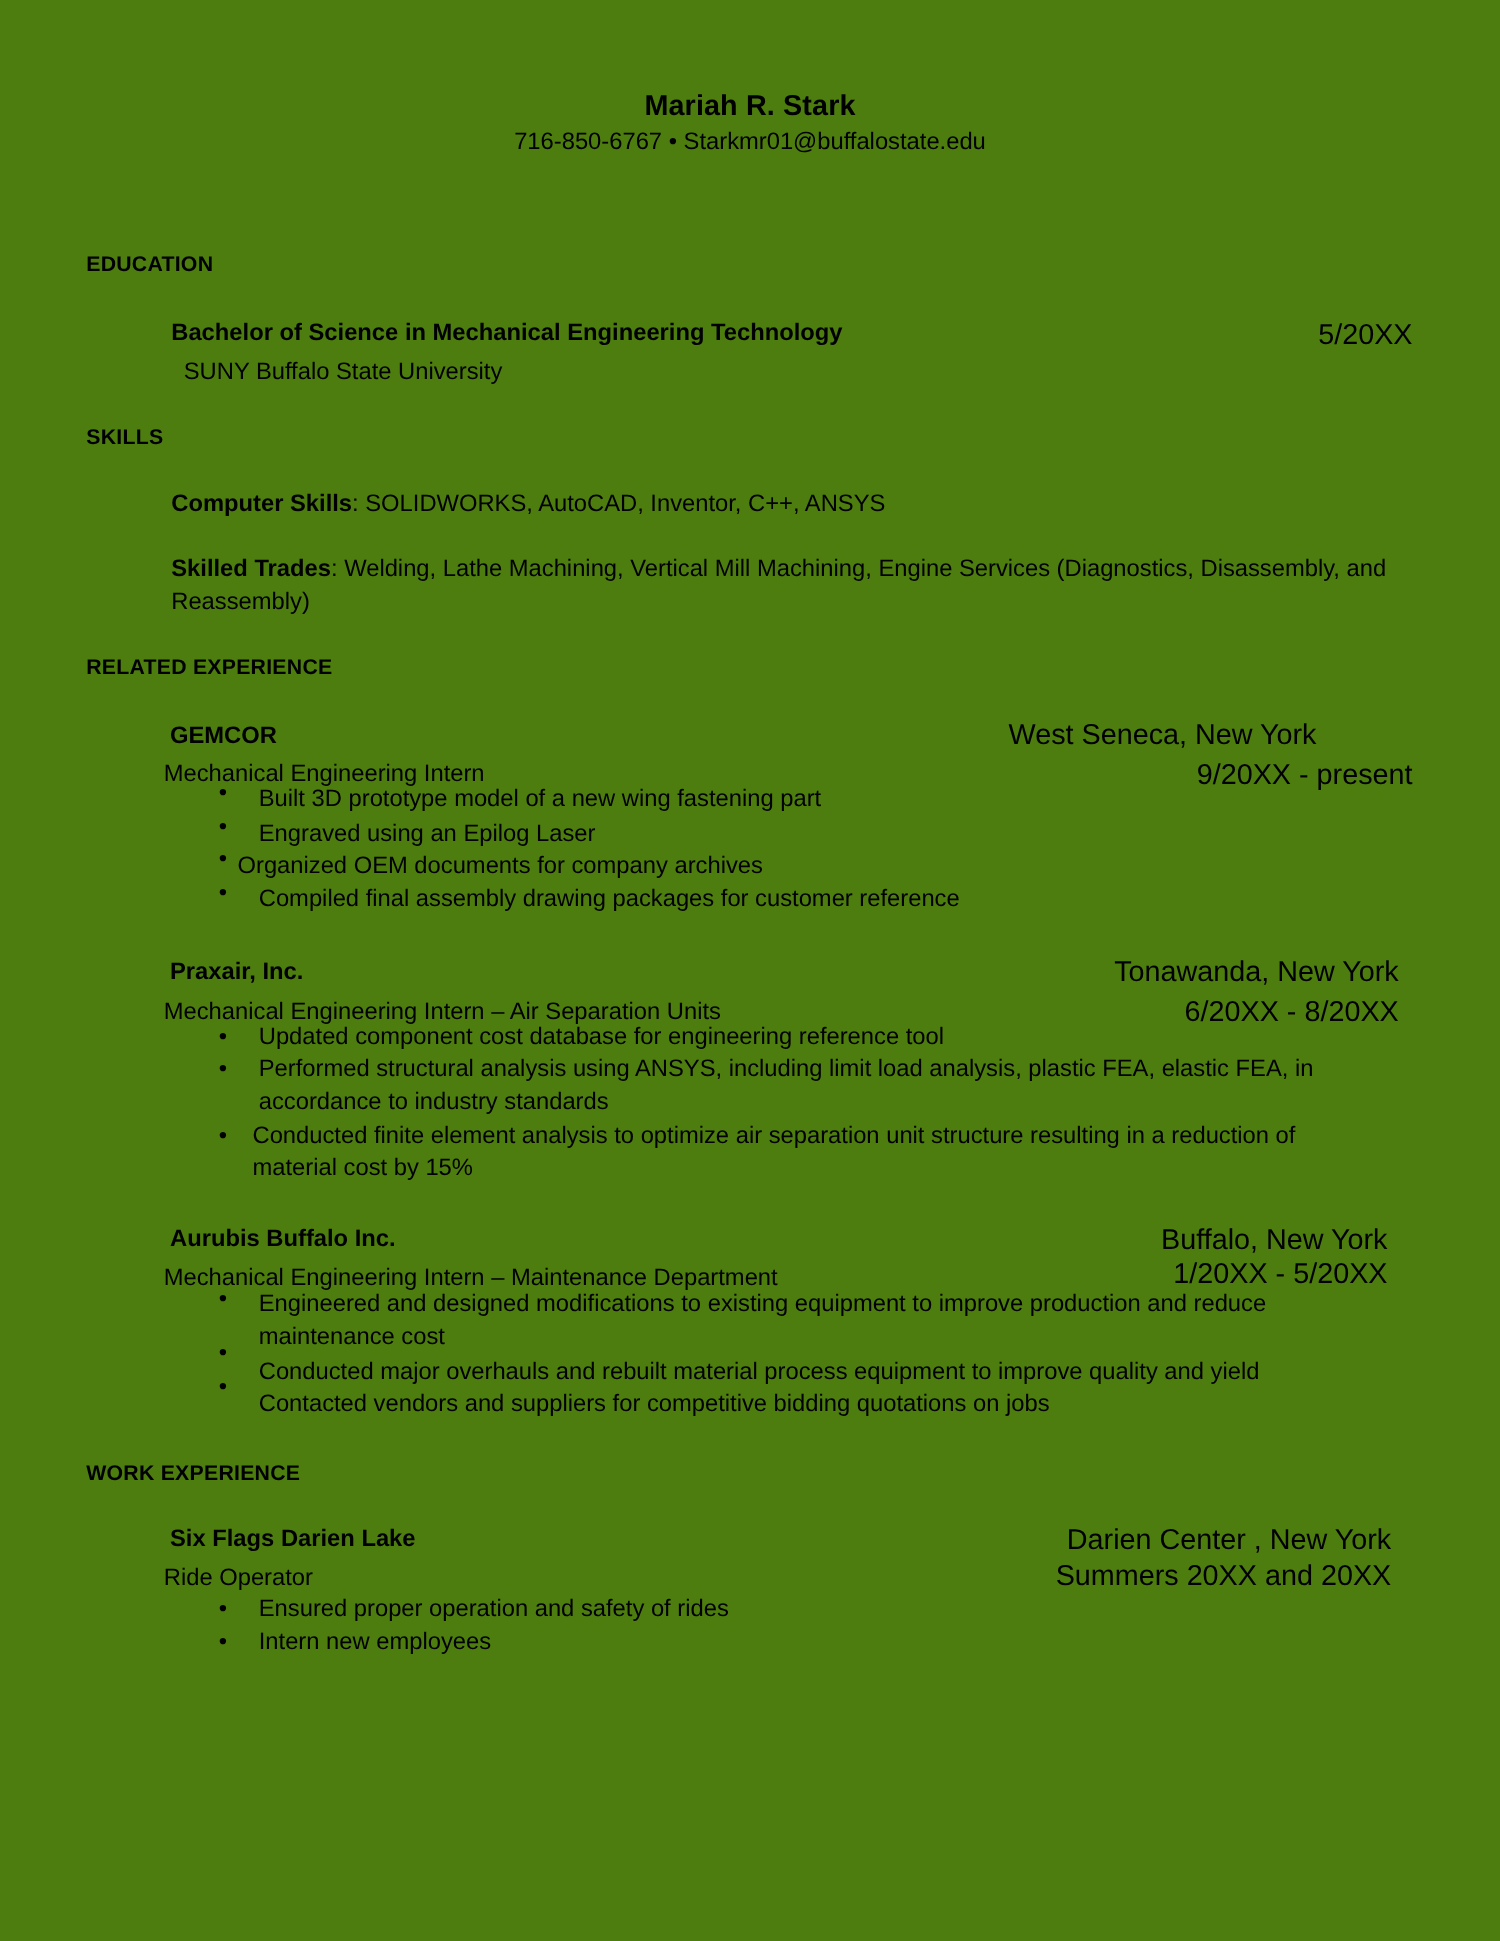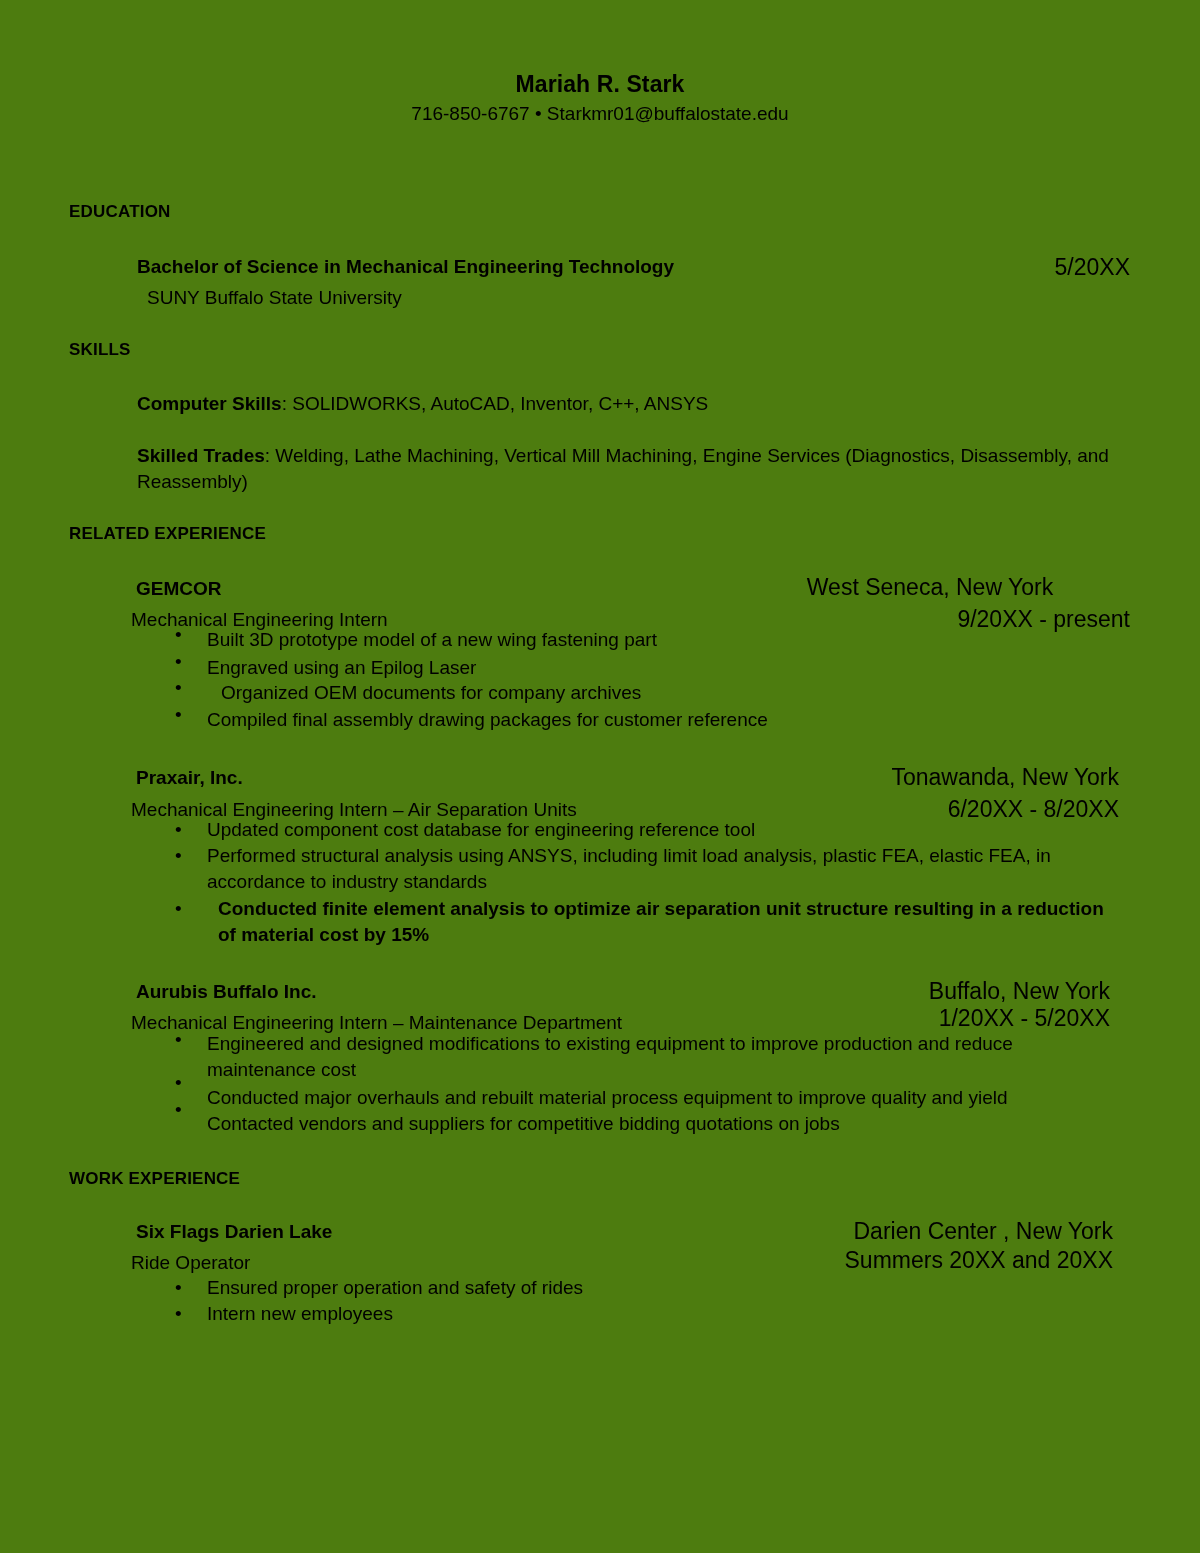--- a/index.html
+++ b/index.html
@@ -116,38 +116,38 @@
   <div class="t" style="left:131px; top:607px;">Mechanical Engineering Intern</div>
   <div class="right" style="left:730px; top:606px; width:400px;">9/20XX - present</div>
 
   <div class="bullet-dot" style="left:175px; top:622px;">•</div>
   <div class="bullet-txt" style="left:207px; top:627px;">Built 3D prototype model of a new wing fastening part</div>
 
   <div class="bullet-dot" style="left:175px; top:649px;">•</div>
   <div class="bullet-txt" style="left:207px; top:655px;">Engraved using an Epilog Laser</div>
 
   <div class="bullet-dot" style="left:175px; top:675px;">•</div>
-  <div class="bullet-txt" style="left:221px; top:680px;">Organized OEM documents for company archives</div>
+  <div class="bullet-txt" style="left:190px; top:680px;">Organized OEM documents for company archives</div>
 
   <div class="bullet-dot" style="left:175px; top:702px;">•</div>
   <div class="bullet-txt" style="left:207px; top:707px;">Compiled final assembly drawing packages for customer reference</div>
 
   <div class="t b" style="left:136px; top:765px;">Praxair, Inc.</div>
   <div class="right" style="left:720px; top:764px; width:399px;">Tonawanda, New York</div>
   <div class="t" style="left:131px; top:797px;text-align:right;">Mechanical Engineering Intern – Air Separation Units</div>
   <div class="right" style="left:720px; top:796px; width:399px;">6/20XX - 8/20XX</div>
 
   <div class="bullet-dot" style="left:175px; top:817px;">•</div>
   <div class="bullet-txt" style="left:207px; top:817px;">Updated component cost database for engineering reference tool</div>
 
   <div class="bullet-dot" style="left:175px; top:843px;">•</div>
   <div class="p" style="left:207px; top:843px; width:875px;">Performed structural analysis using ANSYS, including limit load analysis, plastic FEA, elastic FEA, in accordance to industry standards</div>
 
   <div class="bullet-dot" style="left:175px; top:896px;">•</div>
-  <div class="p" style="left:218px; top:896px; width:900px;font-weight:bold;">Conducted finite element analysis to optimize air separation unit structure resulting in a reduction of material cost by 15%</div>
+  <div class="p" style="left:202px; top:896px; width:900px;">Conducted finite element analysis to optimize air separation unit structure resulting in a reduction of material cost by 15%</div>
 
   <div class="t b" style="left:136px; top:979px;">Aurubis Buffalo Inc.</div>
   <div class="right" style="left:710px; top:978px; width:400px;">Buffalo, New York</div>
   <div class="t" style="left:131px; top:1010px;">Mechanical Engineering Intern – Maintenance Department</div>
   <div class="right" style="left:710px; top:1005px; width:400px;">1/20XX - 5/20XX</div>
 
   <div class="bullet-dot" style="left:175px; top:1027px;">•</div>
   <div class="p" style="left:207px; top:1031px; width:885px;">Engineered and designed modifications to existing equipment to improve production and reduce maintenance cost</div>
 
   <div class="bullet-dot" style="left:175px; top:1070px;">•</div>

